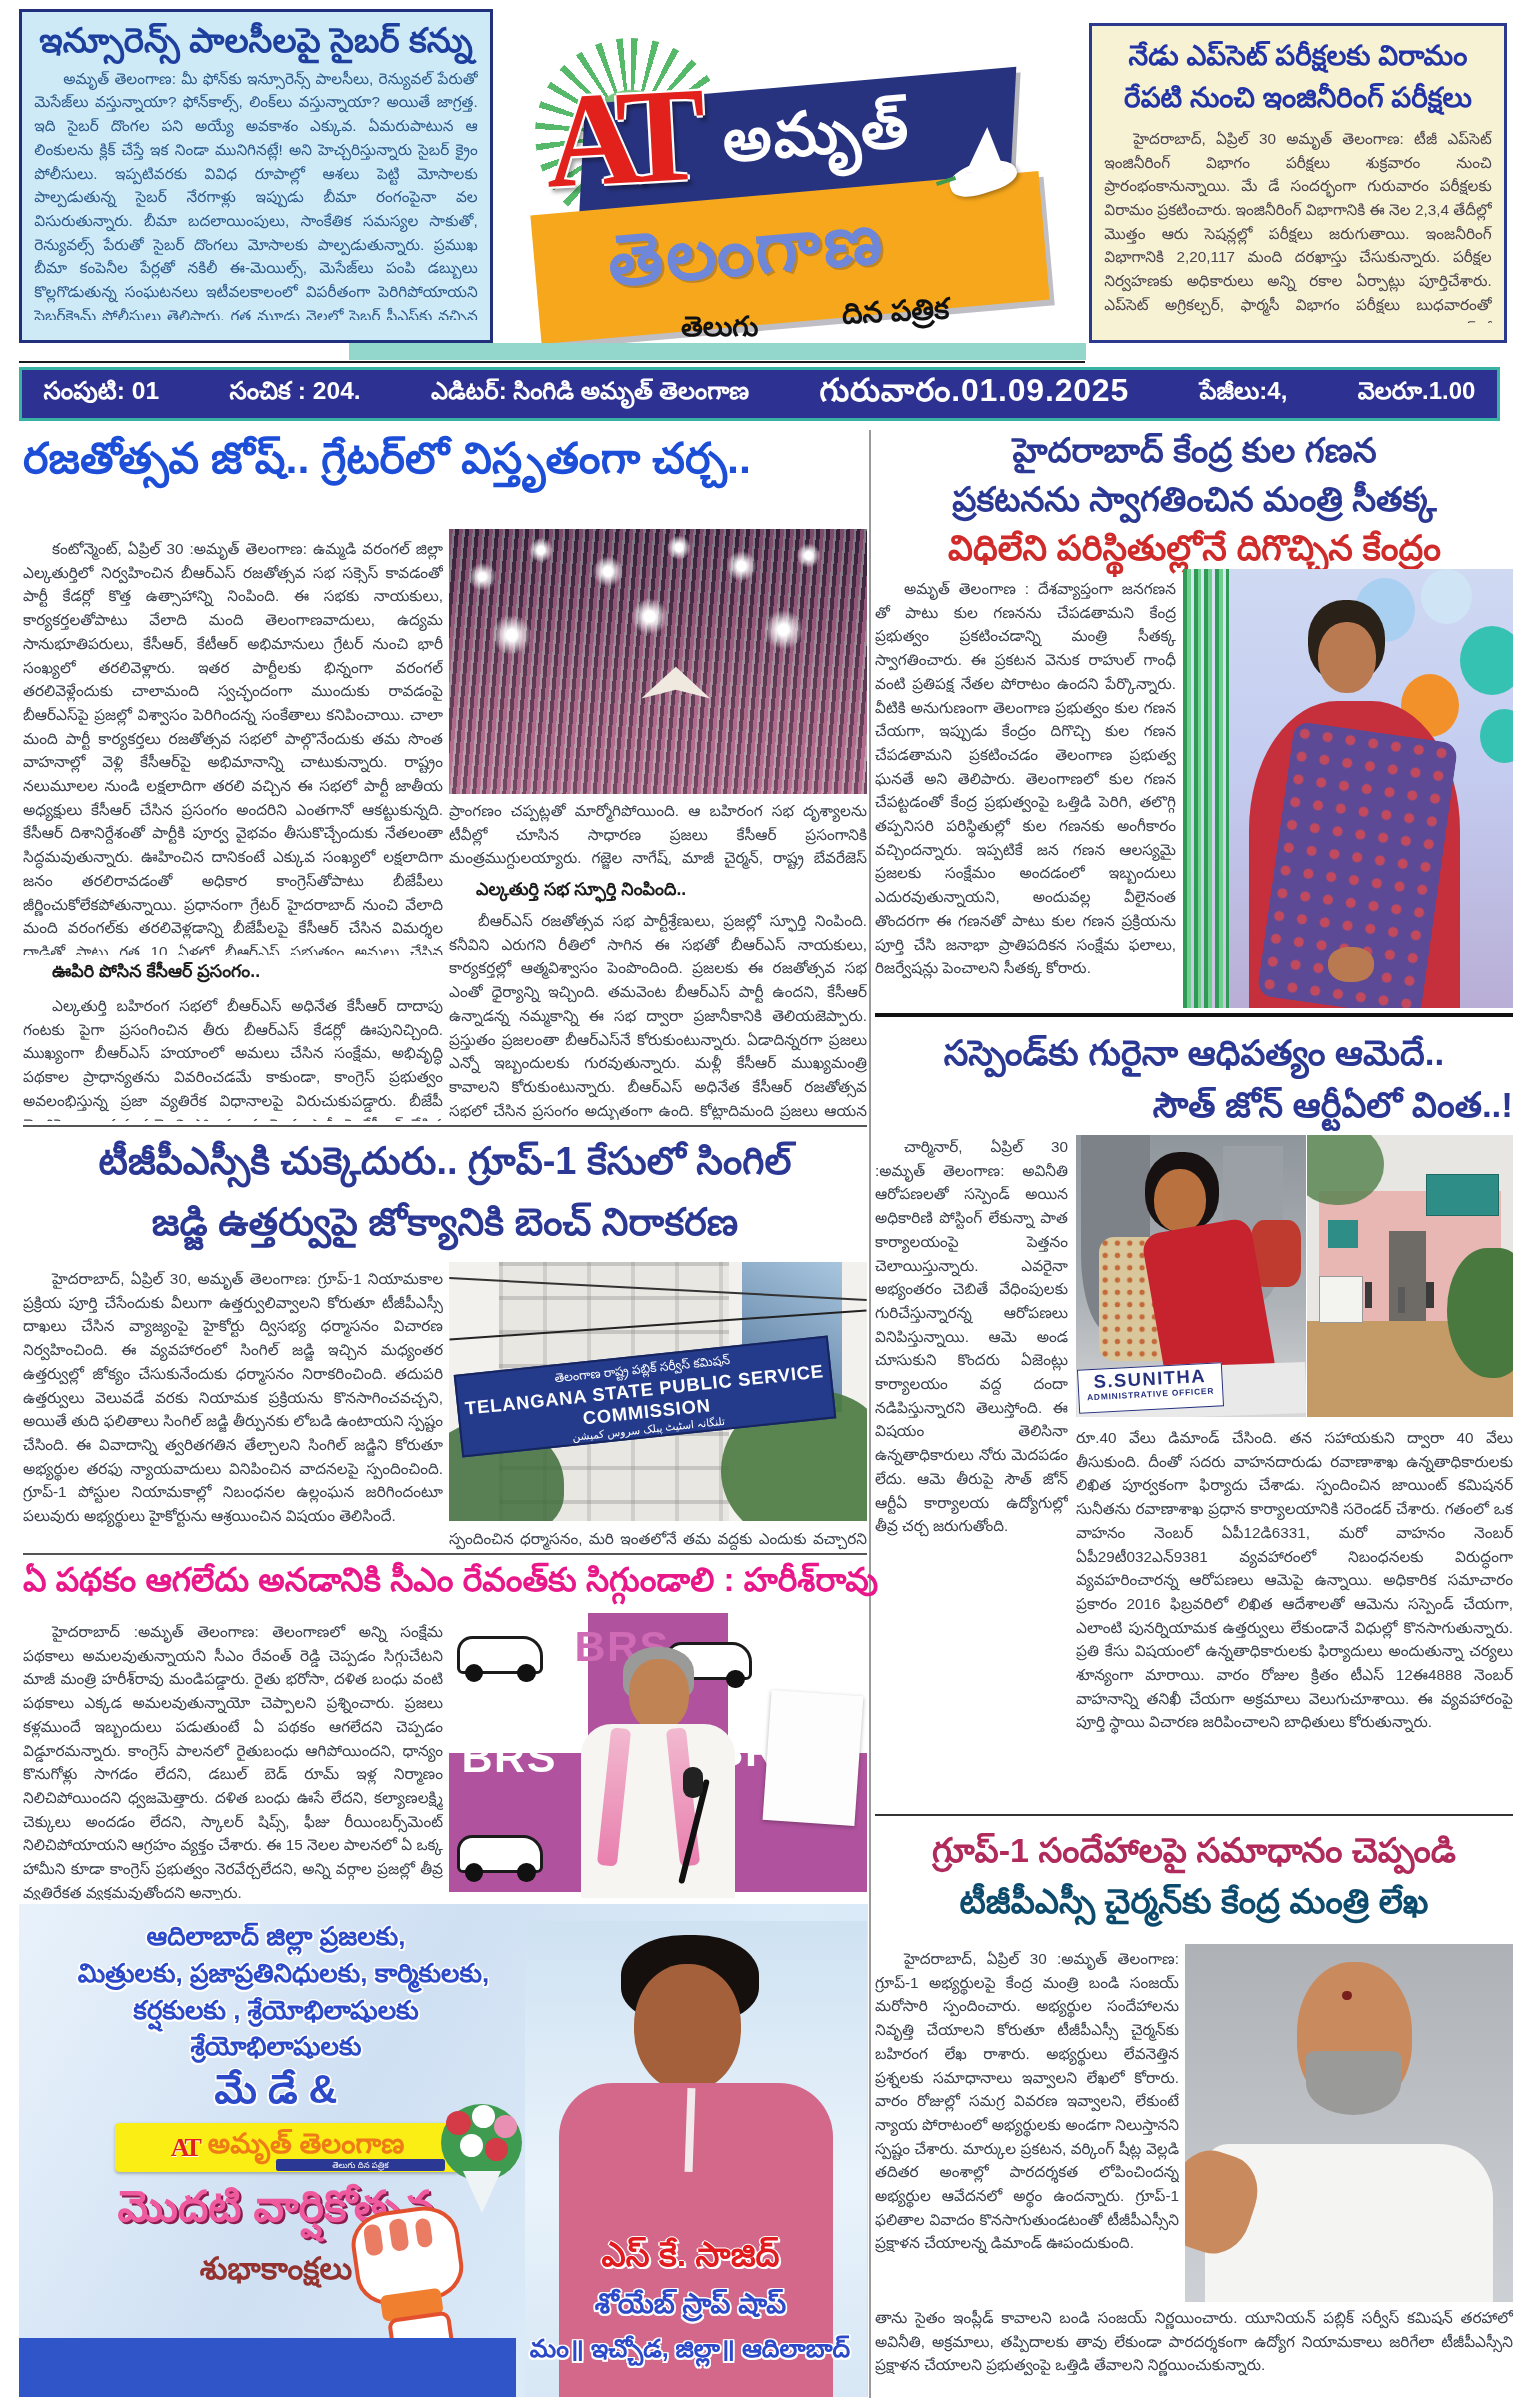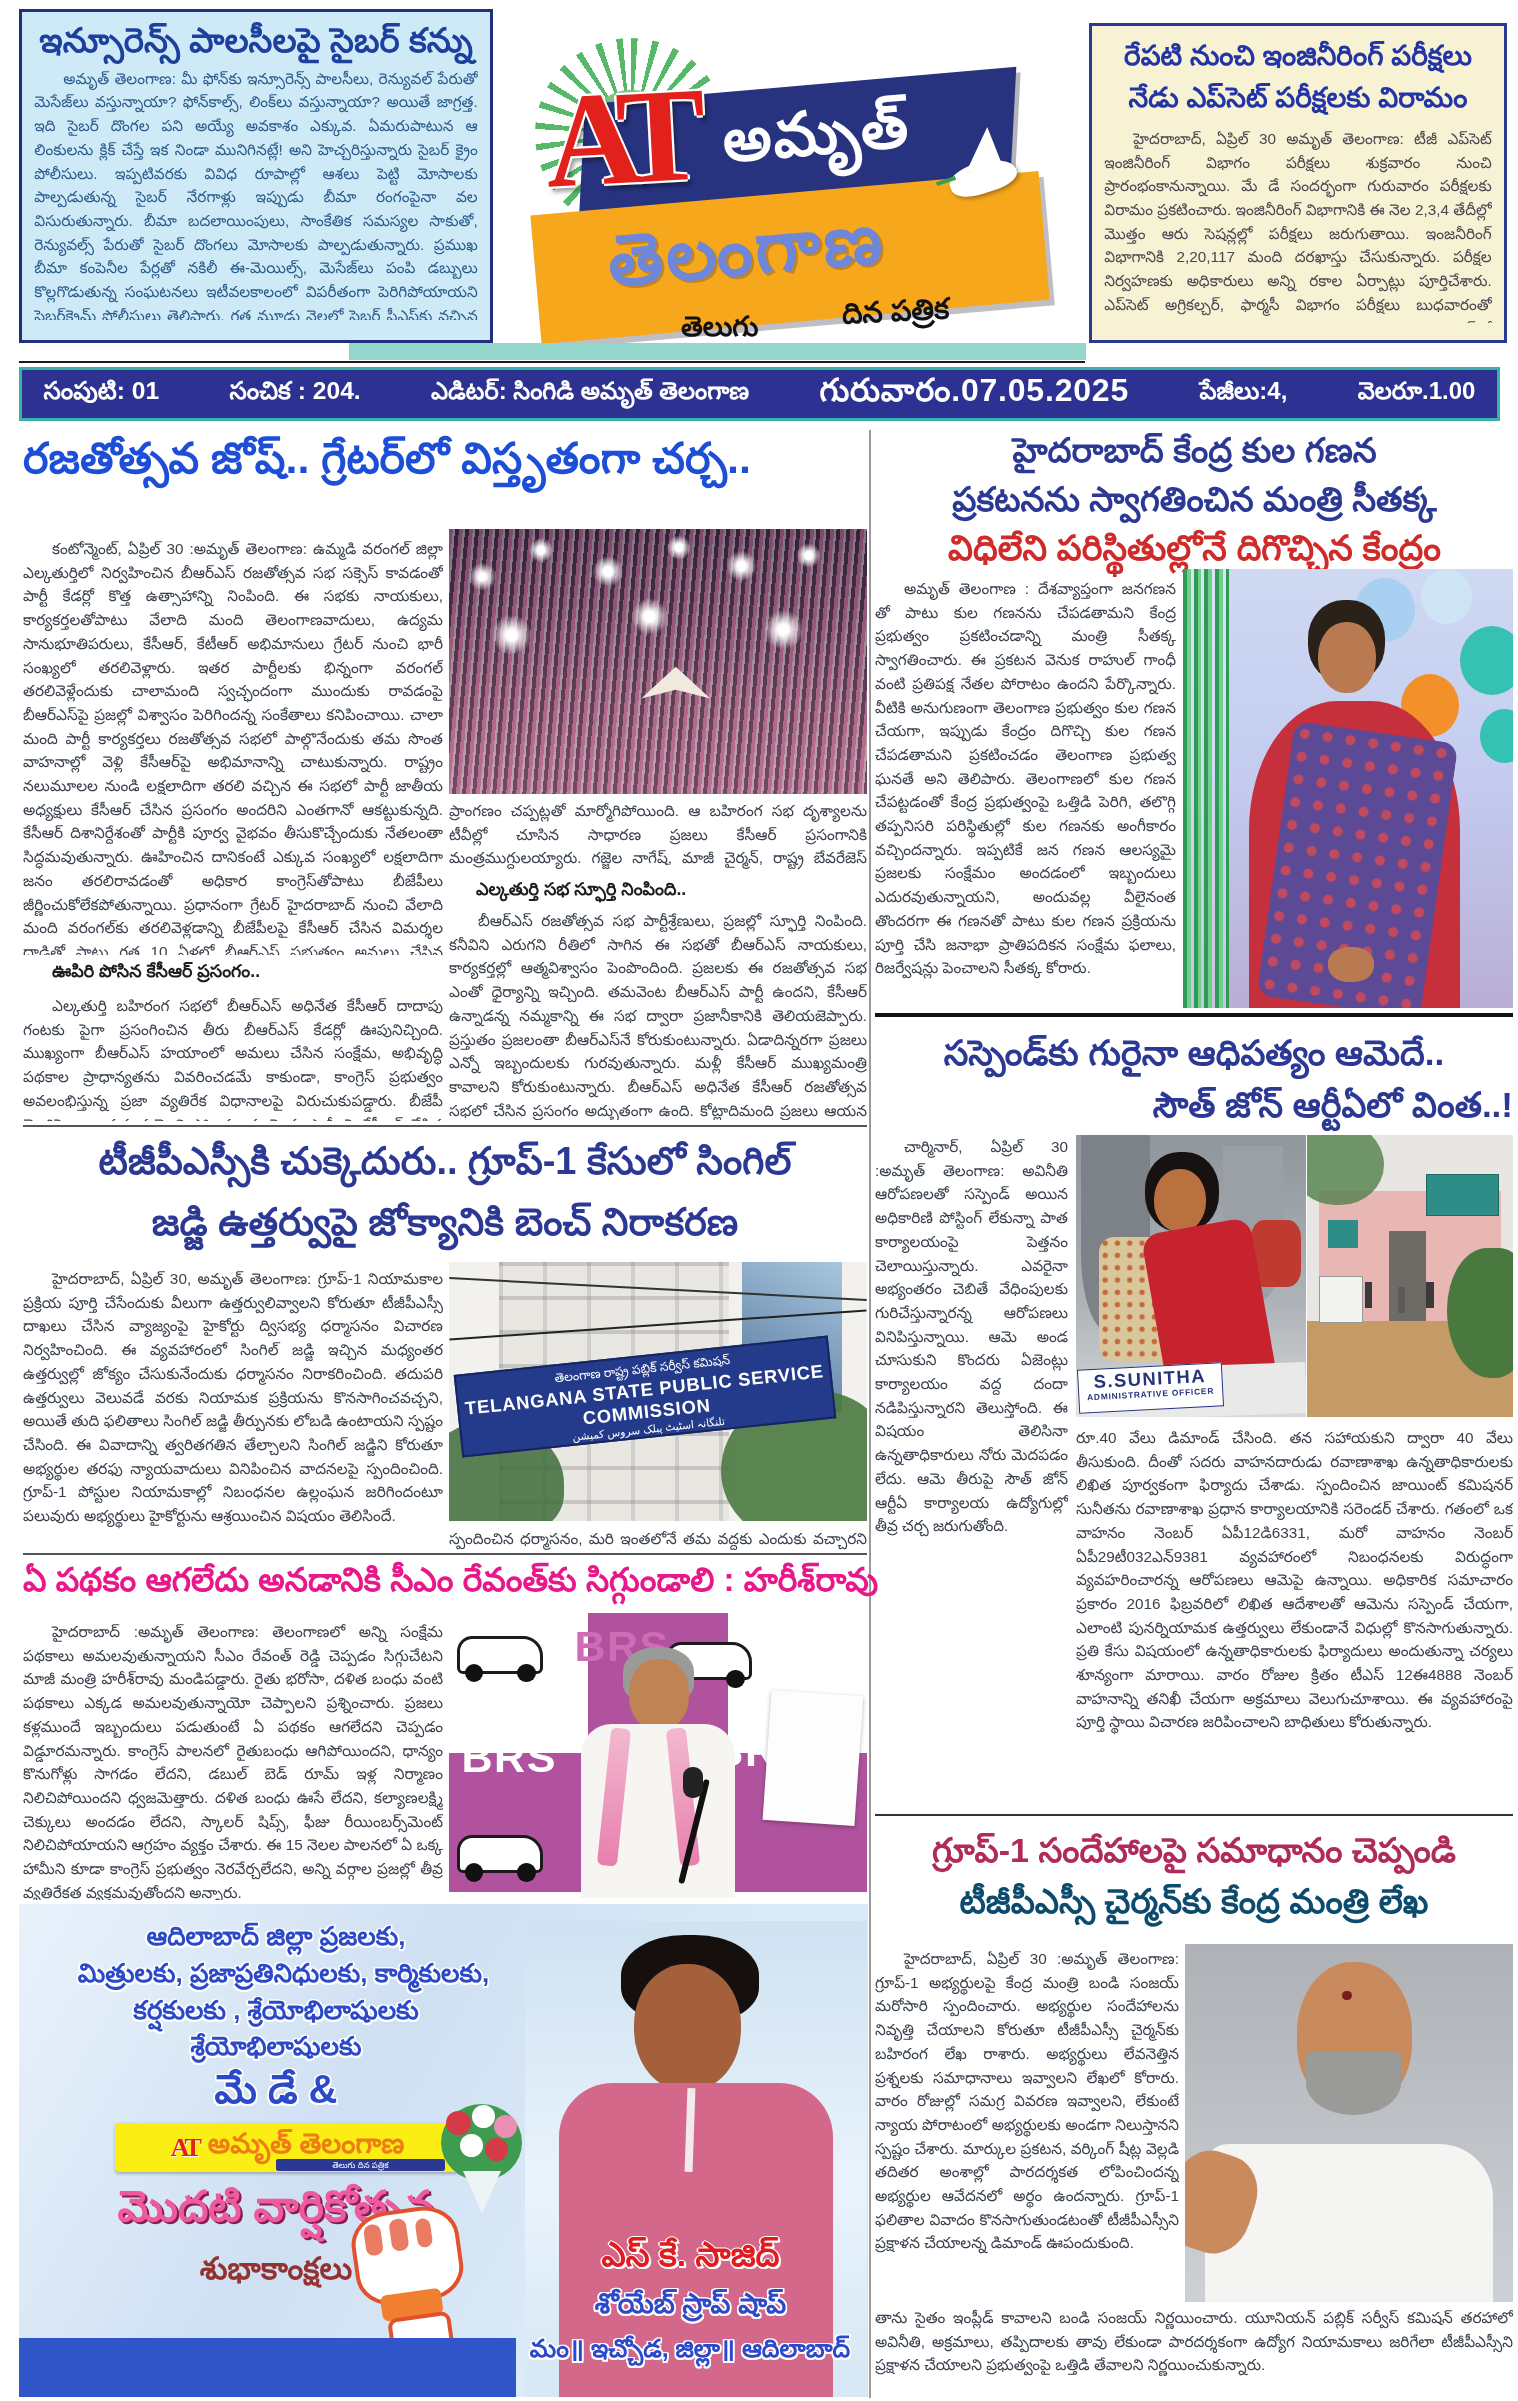--- a/index.html
+++ b/index.html
@@ -40,32 +40,32 @@
       <div class="dec" style="left:31px;top:0;width:42px;height:48px;background:#fff;clip-path:polygon(10% 100%,45% 0,100% 85%);transform:rotate(8deg);box-shadow:0.8px 1.5px 3.1px rgba(0,0,0,.25);"></div>
       <div class="dec" style="left:1.5px;top:52px;width:20px;height:3.8px;background:#3f9b4f;transform:rotate(-18deg);"></div>
     </div>
     <div class="abs" style="left:188px;top:311px;font-size:28px;font-weight:bold;color:#111;">తెలుగు</div>
     <div class="abs" style="left:349px;top:295px;font-size:29px;font-weight:bold;color:#111;transform:rotate(-3deg);">దిన పత్రిక</div>
   </div>
   <div class="dec" style="left:349px;top:343px;width:737px;height:17px;background:#93d6cb;"></div>
   <div class="dec" style="left:19px;top:361px;width:1066px;height:2.3px;background:#1a1a1a;"></div>
 
   <div class="abs" style="left:1089px;top:23px;width:418px;height:320px;background:#f7f2d4;border:3.1px solid #2b3a8e;box-sizing:border-box;padding:9.2px 12.3px;overflow:hidden;">
+    <div class="hl-c" style="font-size:28px;color:#2334a6;line-height:1.5;">నేడు ఎప్‌సెట్ పరీక్షలకు విరామం</div>
     <div class="hl-c" style="font-size:28px;color:#2334a6;line-height:1.5;">రేపటి నుంచి ఇంజినీరింగ్ పరీక్షలు</div>
-    <div class="hl-c" style="font-size:28px;color:#2334a6;line-height:1.5;">నేడు ఎప్‌సెట్ పరీక్షలకు విరామం</div>
     <div class="bt" style="margin-top:7.7px;height:196px;color:#4a4450;">
       <p>హైదరాబాద్, ఏప్రిల్ 30 అమృత్ తెలంగాణ: టీజీ ఎప్‌సెట్ ఇంజినీరింగ్ విభాగం పరీక్షలు శుక్రవారం నుంచి ప్రారంభంకానున్నాయి. మే డే సందర్భంగా గురువారం పరీక్షలకు విరామం ప్రకటించారు. ఇంజినీరింగ్ విభాగానికి ఈ నెల 2,3,4 తేదీల్లో మొత్తం ఆరు సెషన్లల్లో పరీక్షలు జరుగుతాయి. ఇంజనీరింగ్ విభాగానికి 2,20,117 మంది దరఖాస్తు చేసుకున్నారు. పరీక్షల నిర్వహణకు అధికారులు అన్ని రకాల ఏర్పాట్లు పూర్తిచేశారు. ఎప్‌సెట్ అగ్రికల్చర్, ఫార్మసీ విభాగం పరీక్షలు బుధవారంతో ముగిశాయి. మంగళవారం రెండు సెషన్లు, బుధవారం ఒక సెషన్‌లో పరీక్షలు నిర్వహించారు. ఉన్నత విద్యామండలి చైర్మన్ ప్రొఫెసర్ బాలకిష్టారెడ్డి బుధవారం బాచుపల్లిలోని వీఎన్నార్ విజ్ఞానజ్యోతి ఇంజినీరింగ్ కాలేజీ సెంటర్‌ను సందర్శించారు.</p>
     </div>
   </div>
 
   <div class="abs" style="left:19px;top:367px;width:1481px;height:54px;background:#2d3191;border:3.1px solid #38b2a3;box-sizing:border-box;display:flex;align-items:center;justify-content:space-between;padding:0 21.5px;color:#fff;font-weight:bold;">
     <span style="font-size:24.6px;">సంపుటి: 01</span>
     <span style="font-size:24.6px;">సంచిక : 204.</span>
     <span style="font-size:24px;">ఎడిటర్: సింగిడి అమృత్ తెలంగాణ</span>
-    <span style="font-size:32px;letter-spacing:0.8px;">గురువారం.07.05.2025</span>
+    <span style="font-size:32px;letter-spacing:0.8px;">గురువారం.01.09.2025</span>
     <span style="font-size:24px;">పేజీలు:4,</span>
     <span style="font-size:24px;">వెలరూ.1.00</span>
   </div>
 
   <div class="dec" style="left:869px;top:430px;width:1.5px;height:1968px;background:#9a9a9a;"></div>
 
   <div class="abs" style="left:23px;top:434px;width:844px;font-size:43px;font-weight:bold;color:#1d4ed8;white-space:nowrap;">రజతోత్సవ జోష్.. గ్రేటర్‌లో విస్తృతంగా చర్చ..</div>
 
   <div class="abs bt" style="left:23px;top:537px;width:420px;height:418px;">
     <p>కంటోన్మెంట్, ఏప్రిల్ 30 :అమృత్ తెలంగాణ: ఉమ్మడి వరంగల్ జిల్లా ఎల్కతుర్తిలో నిర్వహించిన బీఆర్ఎస్ రజతోత్సవ సభ సక్సెస్ కావడంతో పార్టీ కేడర్లో కొత్త ఉత్సాహాన్ని నింపింది. ఈ సభకు నాయకులు, కార్యకర్తలతోపాటు వేలాది మంది తెలంగాణవాదులు, ఉద్యమ సానుభూతిపరులు, కేసీఆర్, కేటీఆర్ అభిమానులు గ్రేటర్ నుంచి భారీ సంఖ్యలో తరలివెళ్లారు. ఇతర పార్టీలకు భిన్నంగా వరంగల్ తరలివెళ్లేందుకు చాలామంది స్వచ్ఛందంగా ముందుకు రావడంపై బీఆర్ఎస్‌పై ప్రజల్లో విశ్వాసం పెరిగిందన్న సంకేతాలు కనిపించాయి. చాలా మంది పార్టీ కార్యకర్తలు రజతోత్సవ సభలో పాల్గొనేందుకు తమ సొంత వాహనాల్లో వెళ్లి కేసీఆర్‌పై అభిమానాన్ని చాటుకున్నారు. రాష్ట్రం నలుమూలల నుండి లక్షలాదిగా తరలి వచ్చిన ఈ సభలో పార్టీ జాతీయ అధ్యక్షులు కేసీఆర్ చేసిన ప్రసంగం అందరిని ఎంతగానో ఆకట్టుకున్నది. కేసీఆర్ దిశానిర్దేశంతో పార్టీకి పూర్వ వైభవం తీసుకొచ్చేందుకు నేతలంతా సిద్ధమవుతున్నారు. ఊహించిన దానికంటే ఎక్కువ సంఖ్యలో లక్షలాదిగా జనం తరలిరావడంతో అధికార కాంగ్రెస్‌తోపాటు బీజేపీలు జీర్ణించుకోలేకపోతున్నాయి. ప్రధానంగా గ్రేటర్ హైదరాబాద్ నుంచి వేలాది మంది వరంగల్‌కు తరలివెళ్లడాన్ని బీజేపీలపై కేసీఆర్ చేసిన విమర్శల దాడితో పాటు గత 10 ఏళ్లలో బీఆర్ఎస్ ప్రభుత్వం అమలు చేసిన సంక్షేమ, అభివృద్ధి పథకాలను మరోసారి ప్రజల్లోకి తీసుకెళ్లి ప్రస్తుత కాంగ్రెస్ పార్టీ అసలు రంగును బయట పెట్టడం పార్టీ శ్రేణుల్లో ఉత్సాహాన్ని నింపింది. ముఖ్యంగా బీఆర్ఎస్ సభ సక్సెస్ కావడంతో కాంగ్రెస్ పార్టీలో ఆందోళన మొదలైంది.</p>

